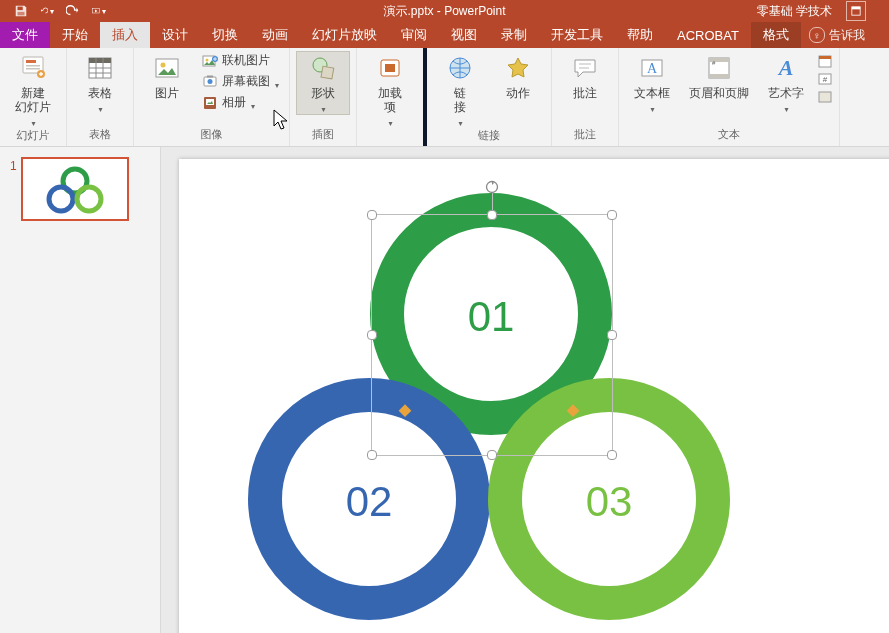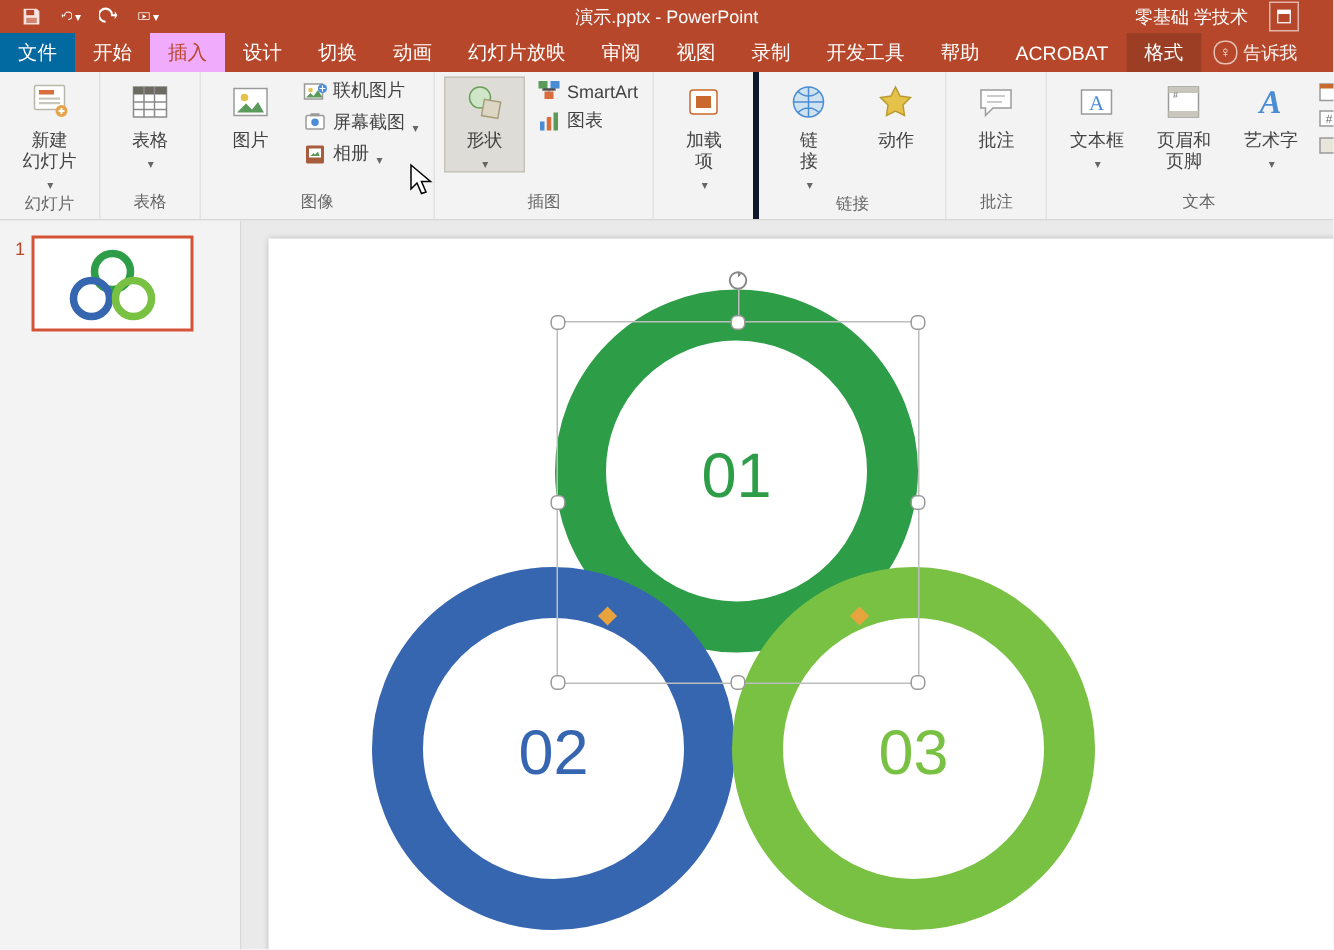--- a/index.html
+++ b/index.html
@@ -8,22 +8,22 @@
   .titlebar{height:22px;background:#b7472a;display:flex;align-items:center;color:#fff;position:relative}
   .qat{display:flex;align-items:center;gap:12px;padding-left:14px}
   .qat-ico{width:14px;height:14px;display:flex;align-items:center;justify-content:center;font-size:13px;cursor:pointer}
   .dd-caret{font-size:8px;margin-left:2px}
   .title-center{position:absolute;left:0;right:0;text-align:center;font-size:12px;top:3px;pointer-events:none}
   .title-right{margin-left:auto;display:flex;align-items:center;gap:14px;padding-right:23px;font-size:12px}
   .tr-btn{width:18px;height:18px;border:1px solid rgba(255,255,255,.6);display:flex;align-items:center;justify-content:center;font-size:10px}
   
   .tabsbar{height:26px;background:#b7472a;display:flex;align-items:stretch;color:#fff}
   .tab{padding:0 12px;display:flex;align-items:center;cursor:pointer;font-size:13px}
-  .tab.file{background:#0369a1}
-  .tab.active{background:#f0abfc;color:#b7472a}
+  .tab.file{background:#a21caf}
+  .tab.active{background:#e5e5e5;color:#b7472a}
   .tell{margin-left:8px;display:flex;align-items:center;gap:4px;font-size:12px;opacity:.92}
   .tell-ico{width:14px;height:14px;border:1px solid rgba(255,255,255,.7);border-radius:7px;display:flex;align-items:center;justify-content:center;font-size:10px}
   
   .ribbon{background:#f3f3f3;border-bottom:1px solid #d6d6d6;display:flex;height:98px}
   .group{border-right:1px solid #e2e2e2;display:flex;flex-direction:column;align-items:center;justify-content:space-between;padding:3px 6px 2px}
   .group-body{display:flex;align-items:flex-start;gap:4px}
   .group-label{font-size:11px;color:#666;padding-bottom:2px}
   .bigbtn{display:flex;flex-direction:column;align-items:center;justify-content:flex-start;gap:4px;padding:2px 6px 0;cursor:pointer;min-width:42px}
   .bigbtn.hover{background:#dddcd6;border:1px solid #c6c3b9;padding:1px 5px 0}
   .bigbtn .lbl{font-size:12px;color:#444;text-align:center;line-height:1.15}
@@ -218,43 +218,20 @@
         <div class="bigbtn hover" style="position:relative">
           <div class="ico-box">
             <svg viewBox="0 0 28 28" width="28" height="28">
                 <circle cx="11" cy="11" r="7" fill="#cfe7c8" stroke="#6aa05a"></circle>
                 <rect x="13" y="13" width="11" height="11" fill="#dcd6c4" stroke="#a89d78" transform="rotate(10 18 18)"></rect>
               </svg>
           </div>
           <div class="lbl">形状</div>
           <span class="caret">▾</span>
         </div>
-        <div class="smallstack">
-          <div class="smbtn">
-            <span class="ico-sm">
-                <svg viewBox="0 0 16 16" width="16" height="16">
-                  <rect x="1" y="2" width="6" height="5" fill="#5a9a5a"></rect>
-                  <rect x="9" y="2" width="6" height="5" fill="#4b8cd6"></rect>
-                  <rect x="5" y="9" width="6" height="5" fill="#d86d3d"></rect>
-                  <path stroke="#666" d="M4 7v1h8V7M8 8v1"></path>
-                </svg>
-              </span>
-            <span class="slbl">SmartArt</span>
-          </div>
-          <div class="smbtn">
-            <span class="ico-sm">
-                <svg viewBox="0 0 16 16" width="16" height="16">
-                  <rect x="2" y="8" width="3" height="6" fill="#4b8cd6"></rect>
-                  <rect x="6.5" y="5" width="3" height="9" fill="#d86d3d"></rect>
-                  <rect x="11" y="2" width="3" height="12" fill="#5a9a5a"></rect>
-                </svg>
-              </span>
-            <span class="slbl">图表</span>
-          </div>
-        </div>
       </div>
       <div class="group-label">插图</div>
     </div>
 
     <div class="group" style="border-right:4px solid #0f172a">
       <div class="group-body">
         <div class="bigbtn">
           <div class="ico-box">
             <svg viewBox="0 0 28 28" width="28" height="28">
                 <rect x="5" y="6" width="18" height="16" rx="2" fill="#fff" stroke="#c9692e"></rect>

